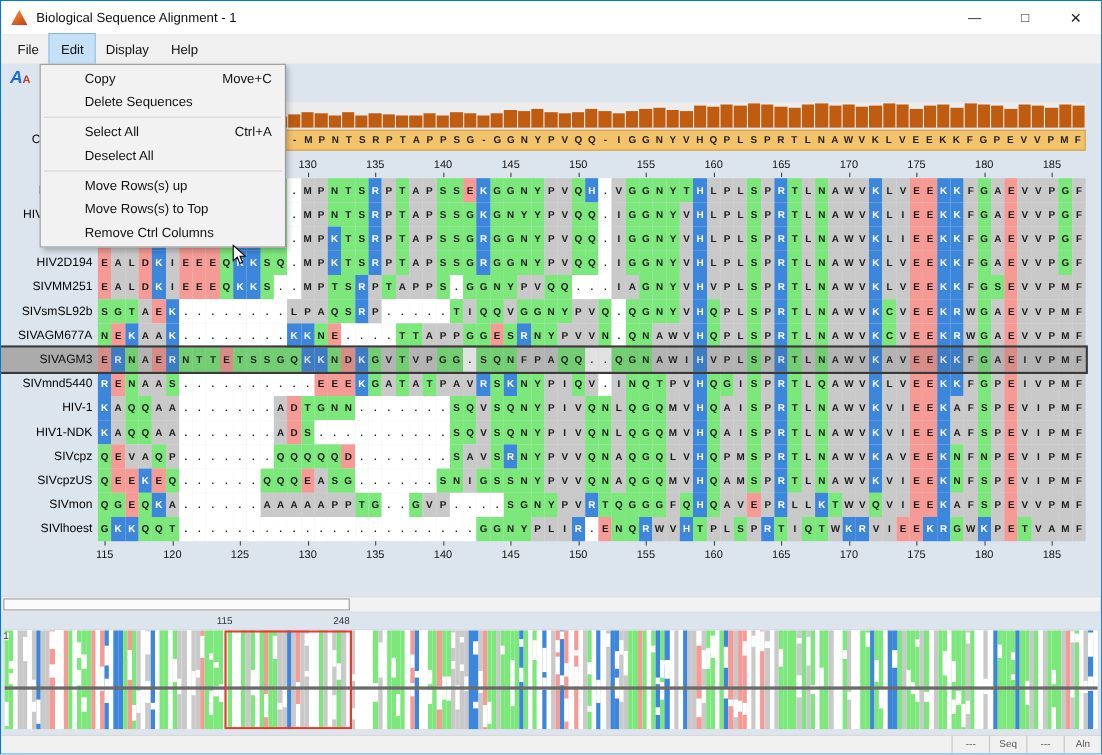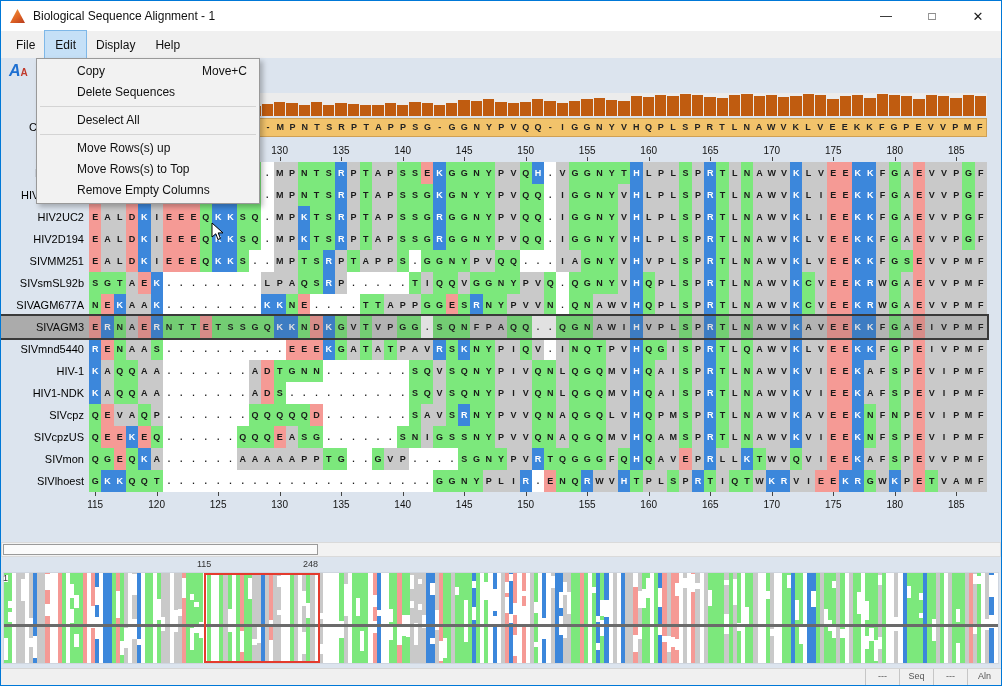--- a/index.html
+++ b/index.html
@@ -2030,25 +2030,26 @@
         <div class="status-seg">Seq</div>
         <div class="status-seg">---</div>
         <div class="status-seg">Aln</div>
       </div>
   </div>
 
   <div class="menu-popup" id="menu-popup">
       <div class="menu-row"><span>Copy</span><span class="shortcut">Move+C</span></div>
       <div class="menu-row"><span>Delete Sequences</span></div>
       <div class="menu-sep"></div>
+      <div class="menu-row"><span>Select All</span><span class="shortcut">Ctrl+A</span></div>
       <div class="menu-row"><span>Deselect All</span></div>
       <div class="menu-sep"></div>
       <div class="menu-row"><span>Move Rows(s) up</span></div>
       <div class="menu-row"><span>Move Rows(s) to Top</span></div>
-      <div class="menu-row"><span>Remove Empty Columns</span></div>
+      <div class="menu-row"><span>Remove Ctrl Columns</span></div>
     </div>
 
   <div class="cursor">
     <svg width="14" height="20" viewBox="0 0 14 20">
         <path d="M1 1 L1 15 L4.8 11.8 L7 17.5 L9.4 16.4 L7.2 10.9 L12 10.9 Z" fill="#ffffff" stroke="#000000" stroke-width="1"></path>
       </svg>
   </div>
 </div>
 
 </body></html>

